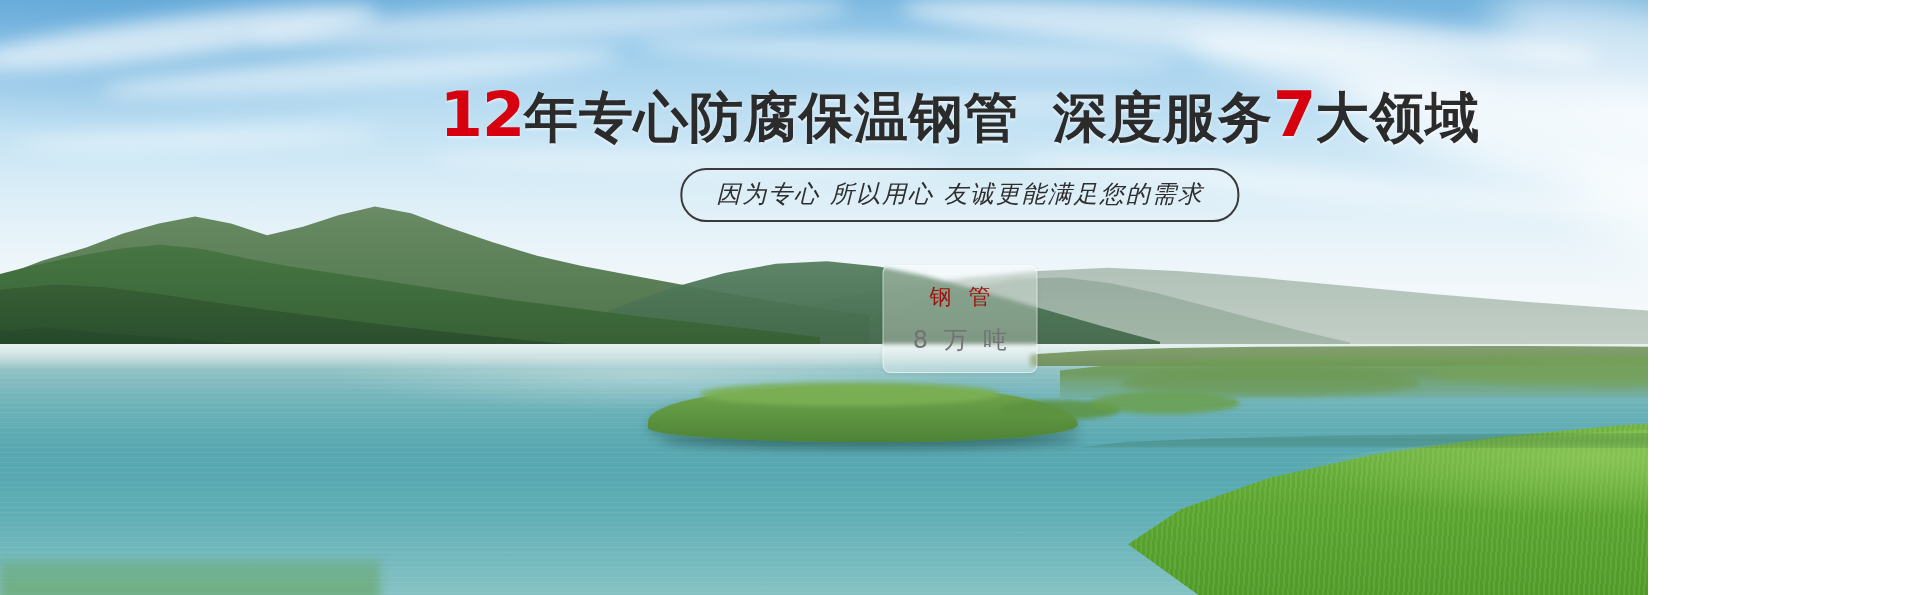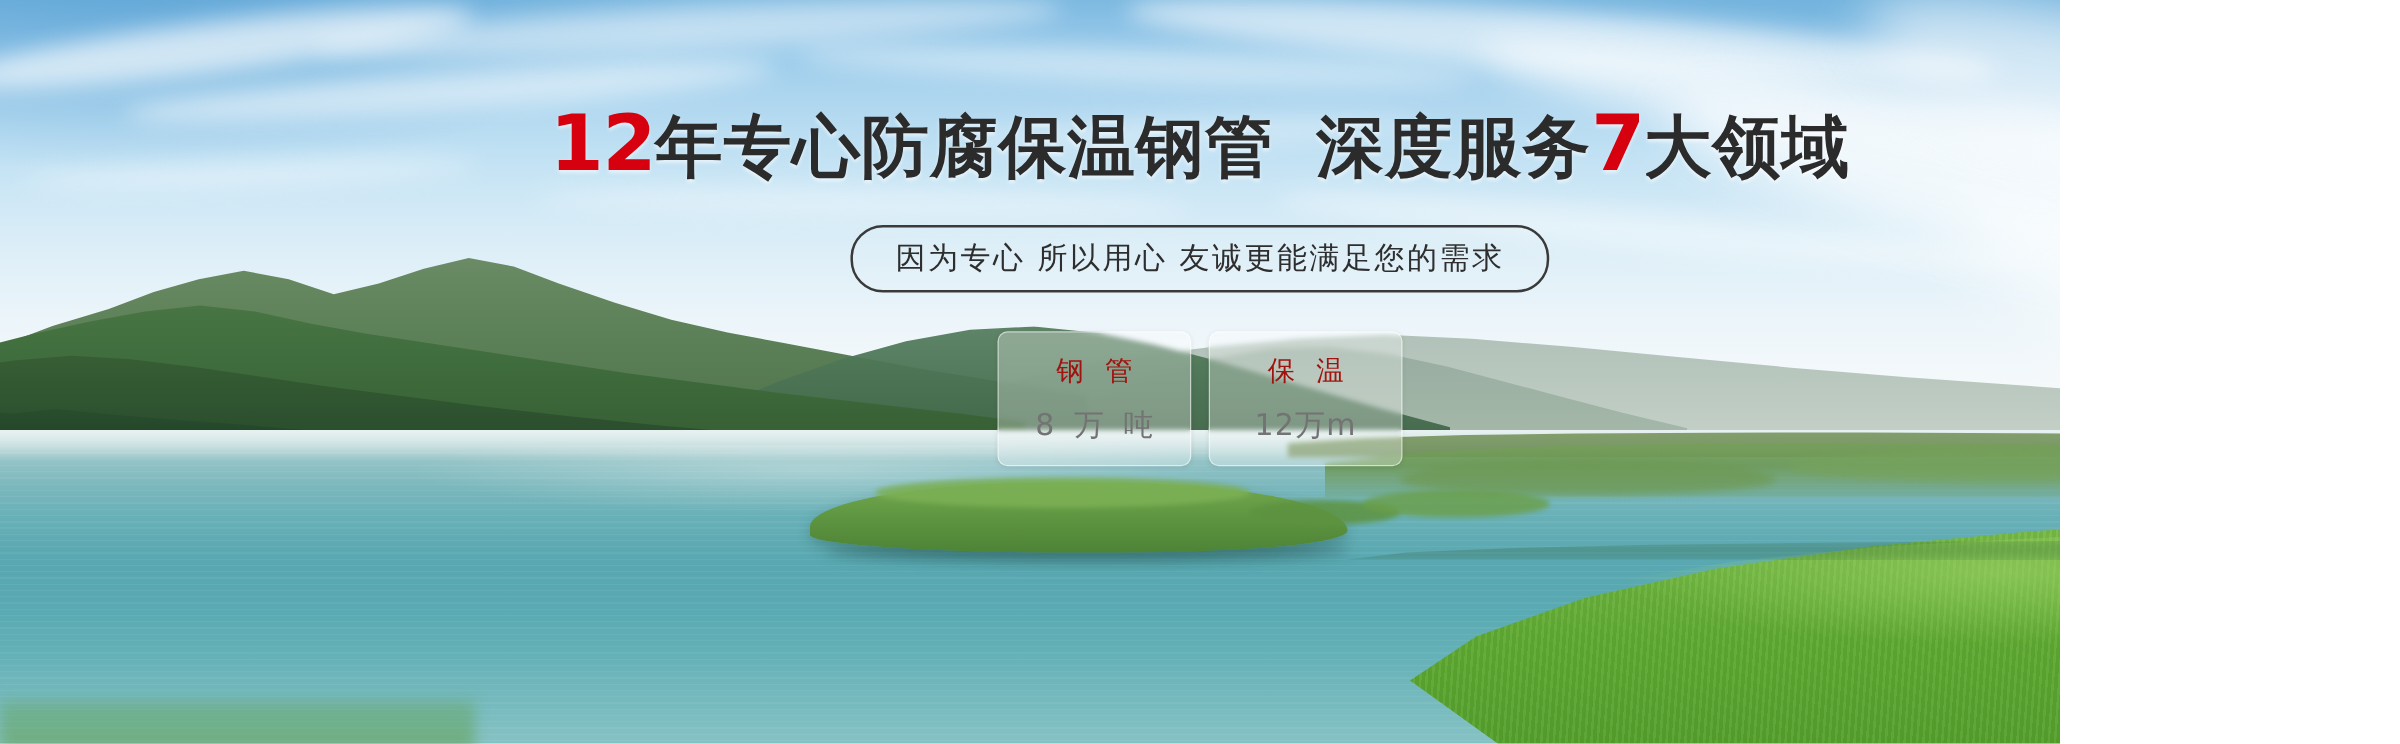--- a/index.html
+++ b/index.html
@@ -226,27 +226,28 @@
     text-shadow:0 2px 3px rgba(255,255,255,0.55);
   }
   .headline .num {
     color:#d6000f; font-size:62px;
     font-family:"DejaVu Sans", sans-serif;
     letter-spacing:-1px;
   }
   .headline .gap { display:inline-block; width:34px; }
 
   .subtitle-pill {
-    position:absolute; left:50%; top:180px; transform:translateX(-50%);
+    position:absolute; left:50%; top:168px; transform:translateX(-50%);
     border:2px solid #3a3a3a; border-radius:26px;
     padding:9px 34px 11px;
     font-family:"DejaVu Sans", sans-serif;
     font-size:24px; line-height:1.25; color:#2e2e2e;
     letter-spacing:2px; white-space:nowrap;
     background:rgba(255,255,255,0.06);
+    font-style:italic;
   }
 
   .cards {
     position:absolute; left:50%; top:265px; transform:translateX(-50%);
     display:flex; gap:14px;
   }
   .card {
     width:155px; height:108px;
     border-radius:8px;
     background:rgba(255,255,255,0.30);
@@ -334,23 +335,17 @@
     <div class="cards">
 
       <div class="card card-1">
         <div class="card-label">钢 管</div>
         <div class="card-value">
           <span>8 万 吨</span>
         </div>
       </div>
 
 
-      <div class="card card-3">
-        <div class="card-label">保 温</div>
-        <div class="card-value">
-          <span>12万m</span>
-        </div>
-      </div>
 
     </div>
 
   </div>
 </div>
 
 </body></html>

